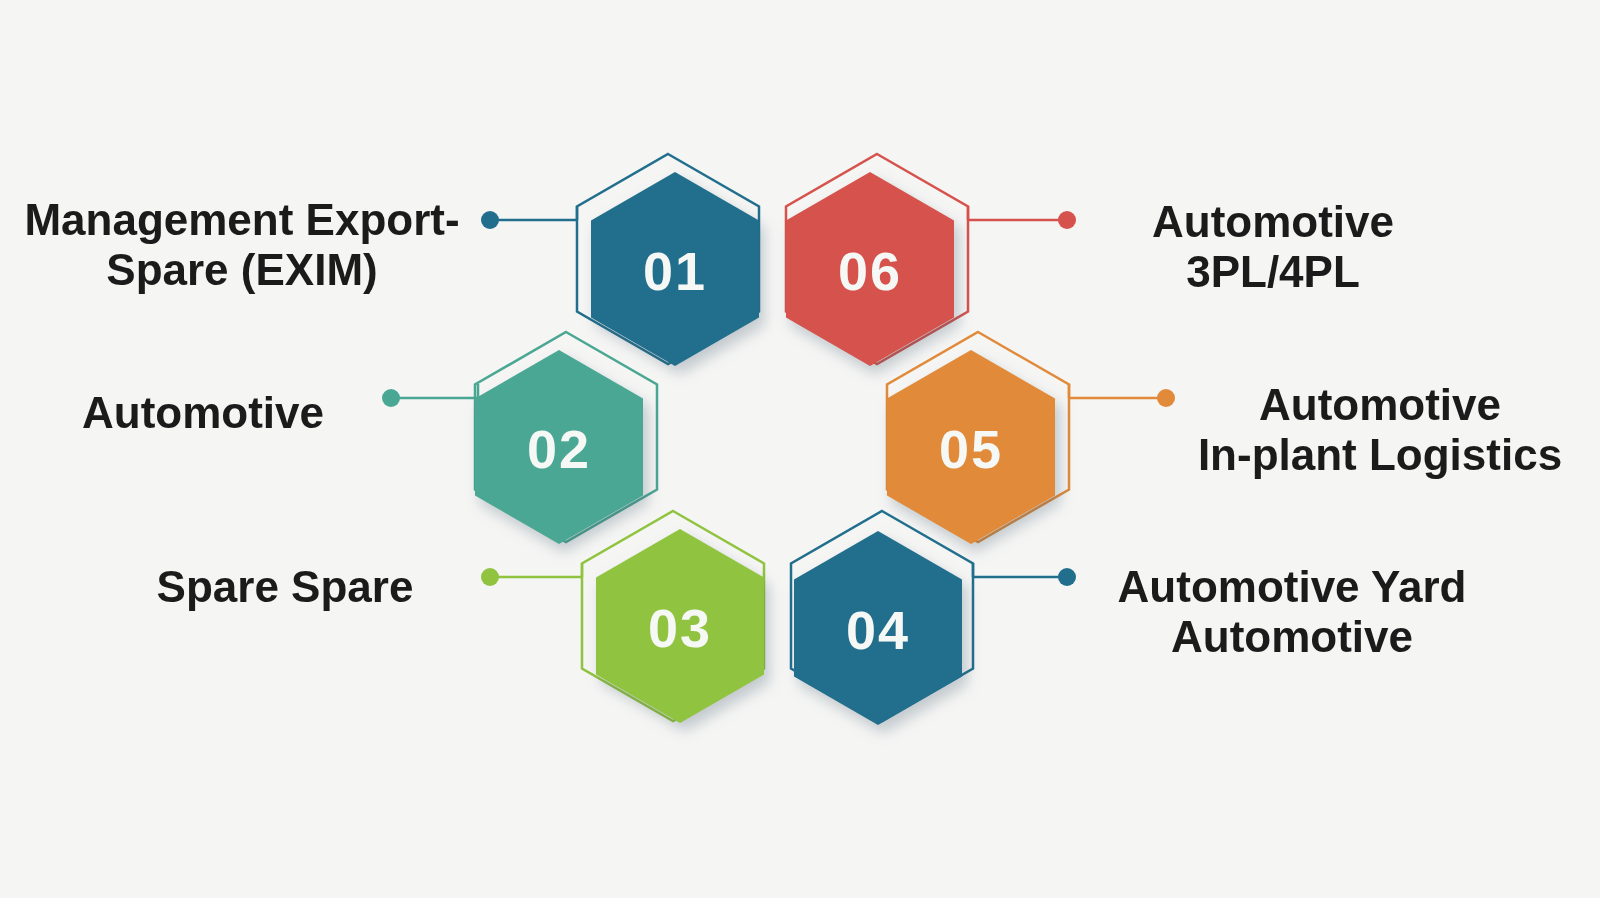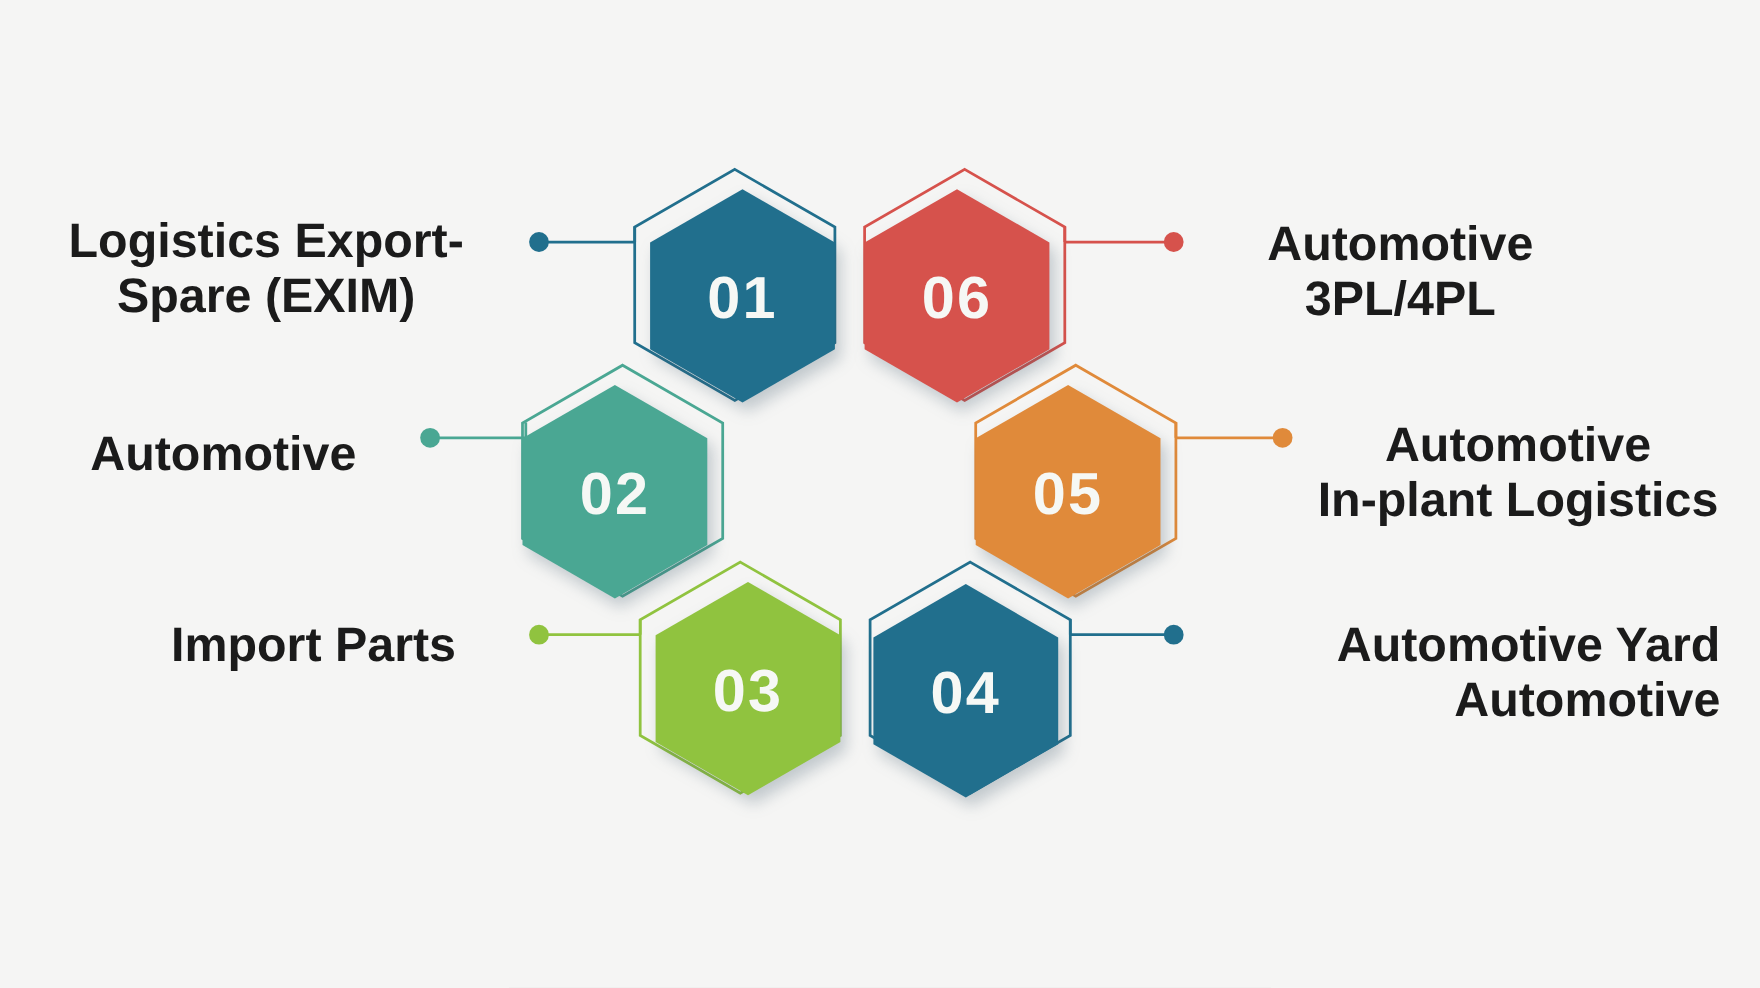--- a/index.html
+++ b/index.html
@@ -78,40 +78,40 @@
       <line class="conn" x1="91" y1="-39" x2="185" y2="-39" stroke="#216f8d"></line>
       <line class="conn" x1="91" y1="-39" x2="91" y2="-53" stroke="#216f8d"></line>
       <circle cx="185" cy="-39" r="9" fill="#216f8d"></circle>
       <polygon class="frame" points="0,-105 91,-52.5 91,52.5 0,105 -91,52.5 -91,-52.5" stroke="#216f8d"></polygon>
       <polygon class="hexfill" transform="translate(-4,12)" points="0,-97 84,-48.5 84,48.5 0,97 -84,48.5 -84,-48.5" fill="#216f8d"></polygon>
       <text class="num" x="-4" y="14" dominant-baseline="central">04</text>
     </g>
   </svg>
 
   <div class="label" style="left:12px;top:195px;width:460px;">
-    <div>Logistics Export-</div>
+    <div>Management Export-</div>
     <div>Spare (EXIM)</div>
   </div>
 
   <div class="label" style="left:0px;top:388px;width:406px;">
     <div>Automotive</div>
   </div>
 
   <div class="label" style="left:75px;top:562px;width:420px;">
-    <div>Import Parts</div>
+    <div>Spare Spare</div>
   </div>
 
   <div class="label" style="left:1053px;top:197px;width:440px;">
     <div>Automotive</div>
     <div>3PL/4PL</div>
   </div>
 
   <div class="label" style="left:1120px;top:380px;width:520px;">
     <div>Automotive</div>
     <div>In-plant Logistics</div>
   </div>
 
-  <div class="label" style="left:1124px;top:562px;width:440px;text-align:right;">
+  <div class="label" style="left:1072px;top:562px;width:440px;">
     <div>Automotive Yard</div>
     <div>Automotive</div>
   </div>
 
 </div>
 
 </body></html>

